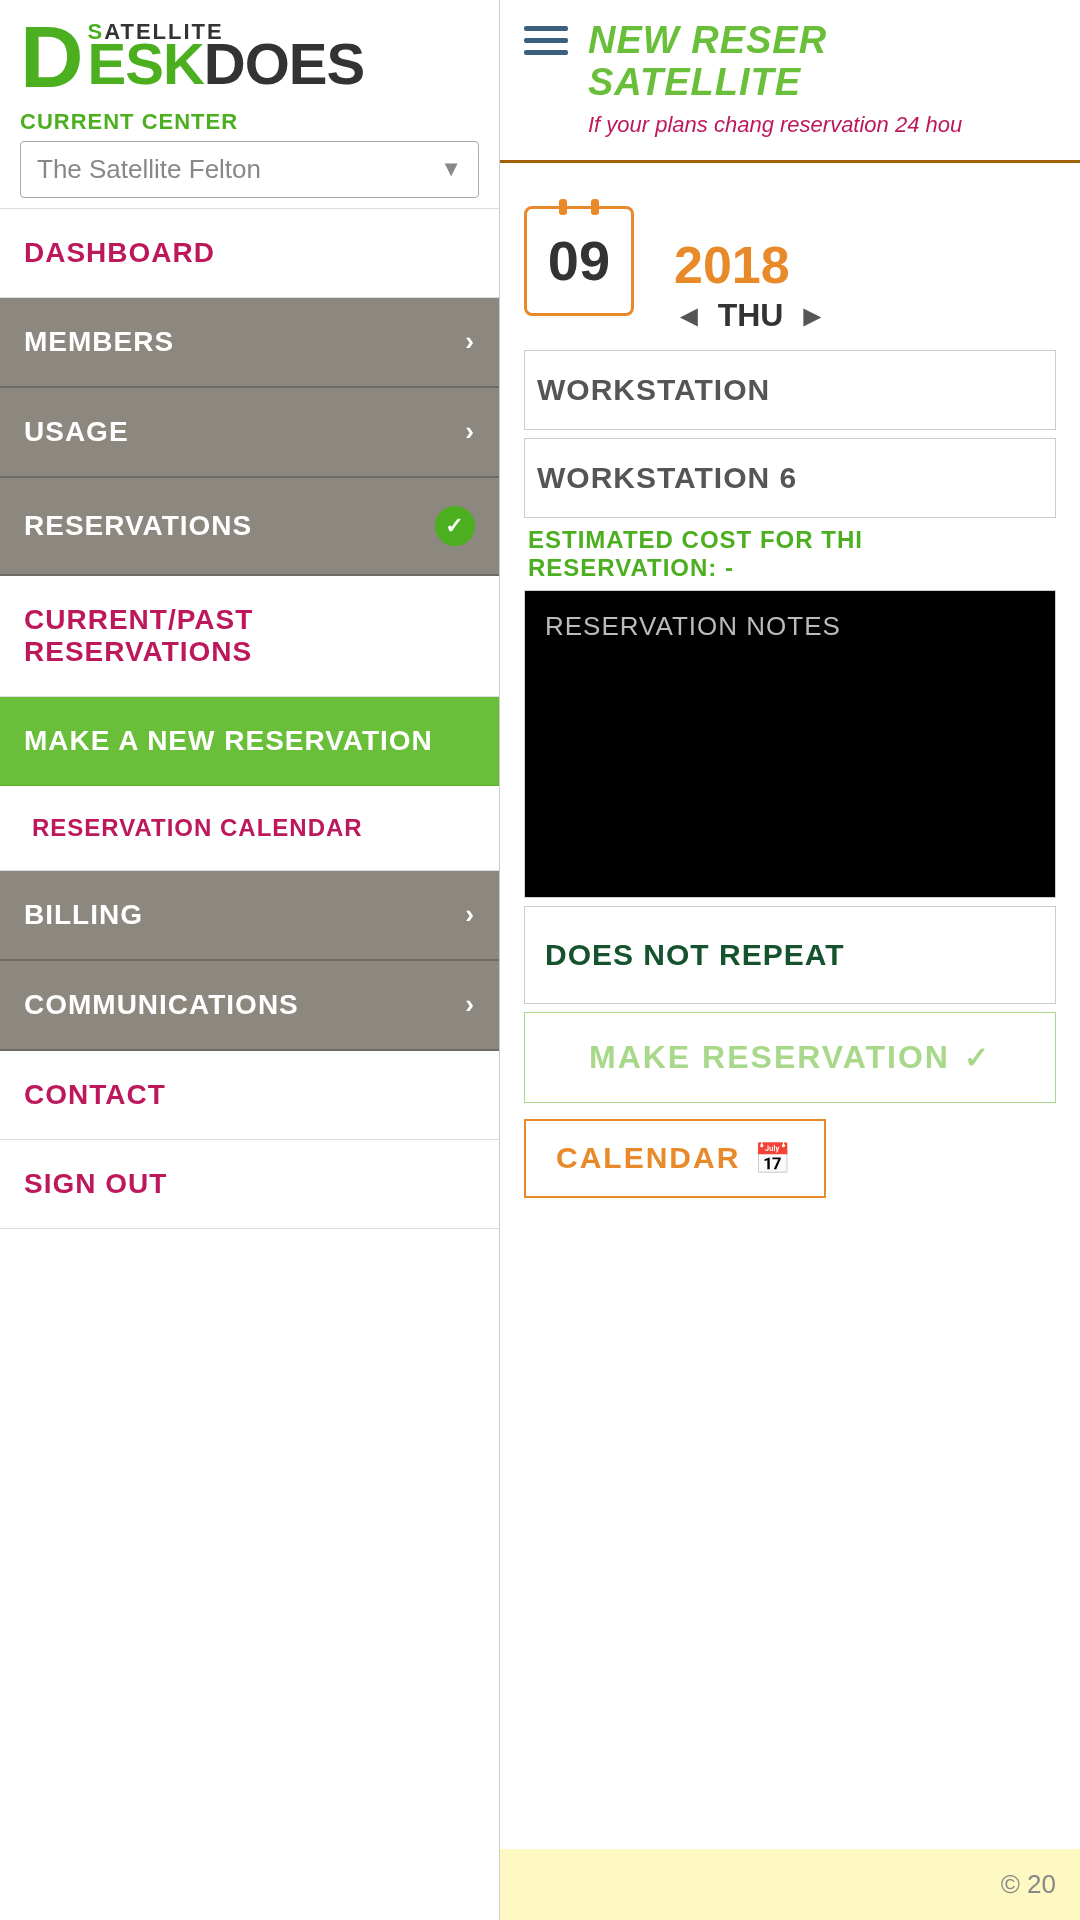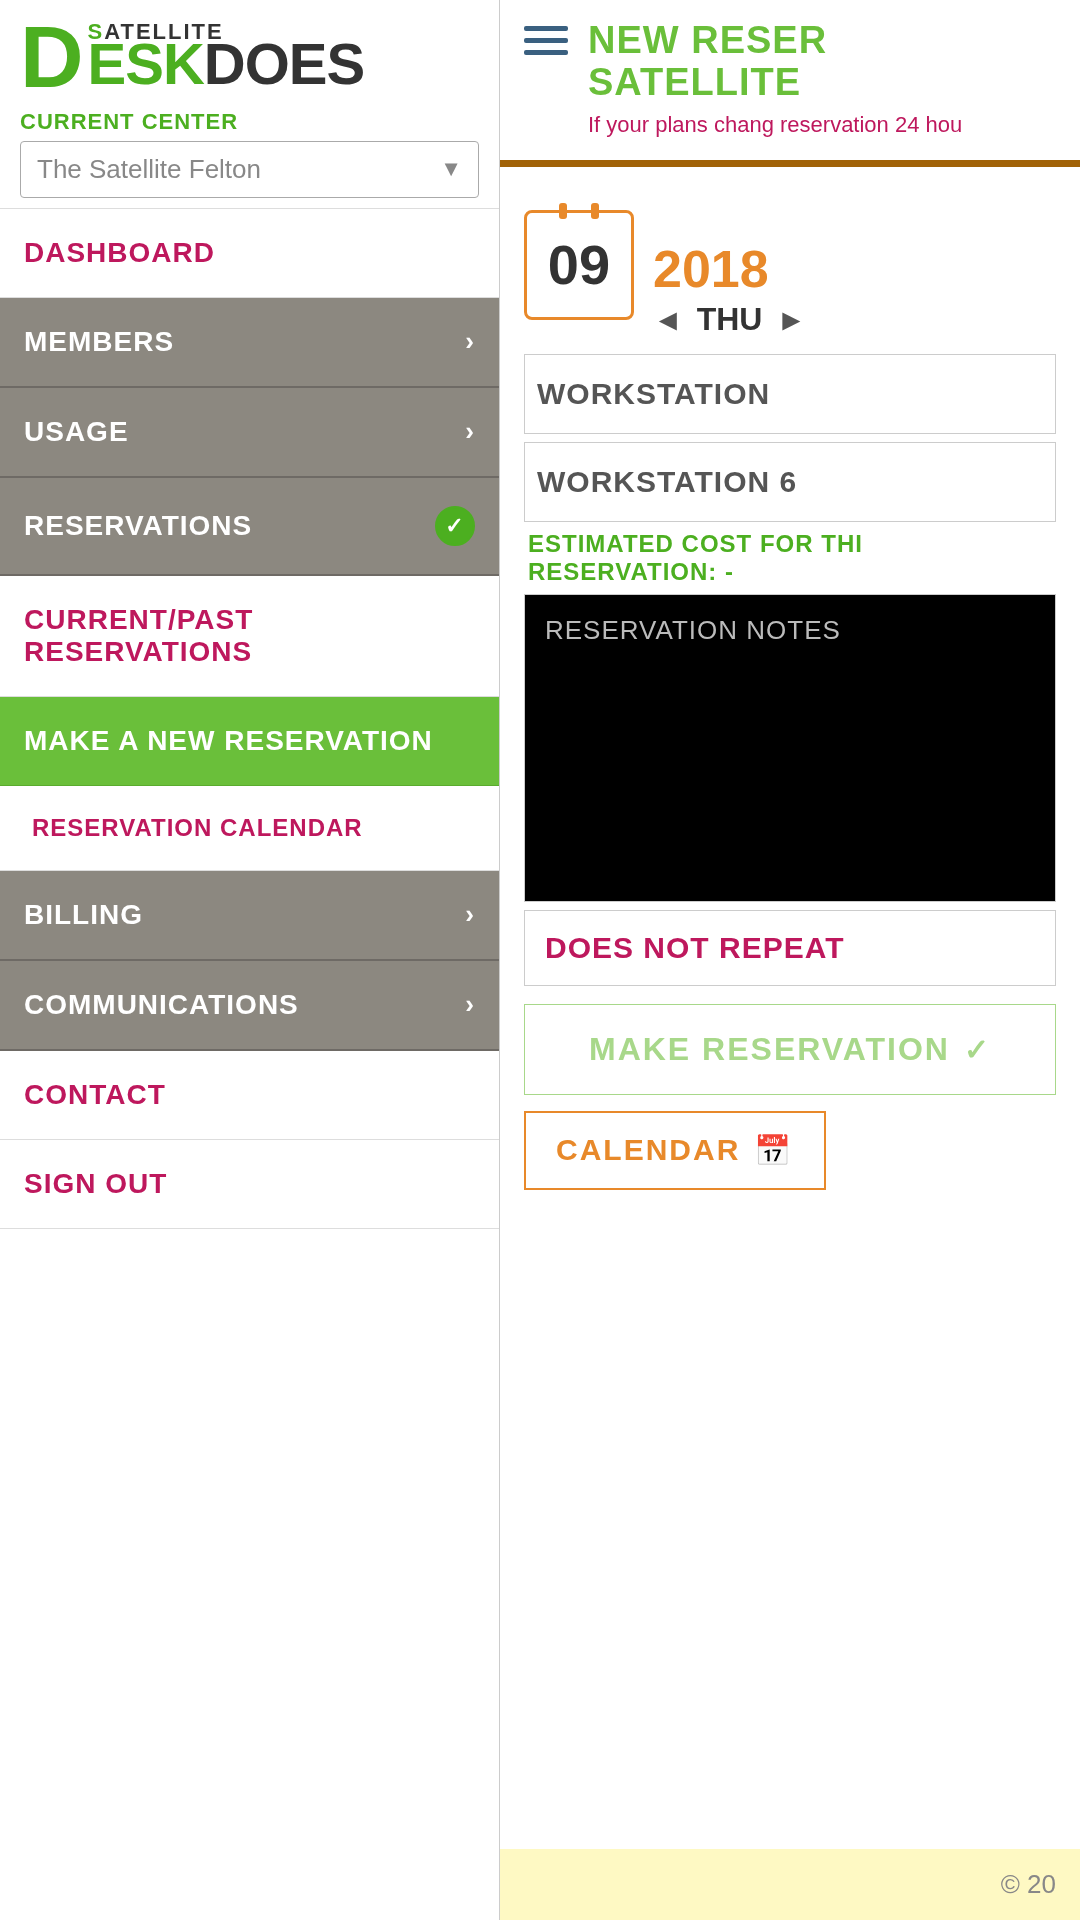--- a/index.html
+++ b/index.html
@@ -160,22 +160,23 @@
       flex-direction: column;
       background: #fff;
       overflow: hidden;
     }
 
     
     .main-header {
       display: flex;
       align-items: flex-start;
       padding: 20px 24px;
-      border-bottom: 7px solid #a16207;
+      border-bottom: 3px solid #a16207;
       gap: 20px;
+      font-style: italic;
     }
 
     .hamburger-icon {
       display: flex;
       flex-direction: column;
       gap: 7px;
       cursor: pointer;
       padding-top: 6px;
     }
 
@@ -205,21 +206,21 @@
       color: #be185d;
       margin-top: 6px;
       line-height: 1.4;
     }
 
     
     .date-section {
       display: flex;
       align-items: center;
       padding: 24px 24px 16px 24px;
-      gap: 19px;
+      gap: 40px;
     }
 
     .calendar-box {
       width: 110px;
       height: 110px;
       border: 3px solid #e8892a;
       border-radius: 8px;
       display: flex;
       flex-direction: column;
       align-items: center;
@@ -325,27 +326,27 @@
       text-transform: uppercase;
       background: #000000;
       margin-bottom: 8px;
       display: flex;
       align-items: flex-start;
       justify-content: flex-start;
     }
 
     .repeat-select-box {
       border: 1px solid #ccc;
-      padding: 20px 20px;
+      padding: 31px 20px;
       font-size: 30px;
       font-weight: bold;
-      color: #be185d;
-      letter-spacing: 1px;
-      text-transform: uppercase;
-      margin-bottom: 18px;
+      color: #14532d;
+      letter-spacing: 1px;
+      text-transform: uppercase;
+      margin-bottom: 8px;
       background: #fff;
       cursor: pointer;
     }
 
     .make-reservation-btn {
       border: 1.5px solid #a8d88a;
       padding: 26px 20px;
       font-size: 32px;
       font-weight: bold;
       color: #a8d88a;

